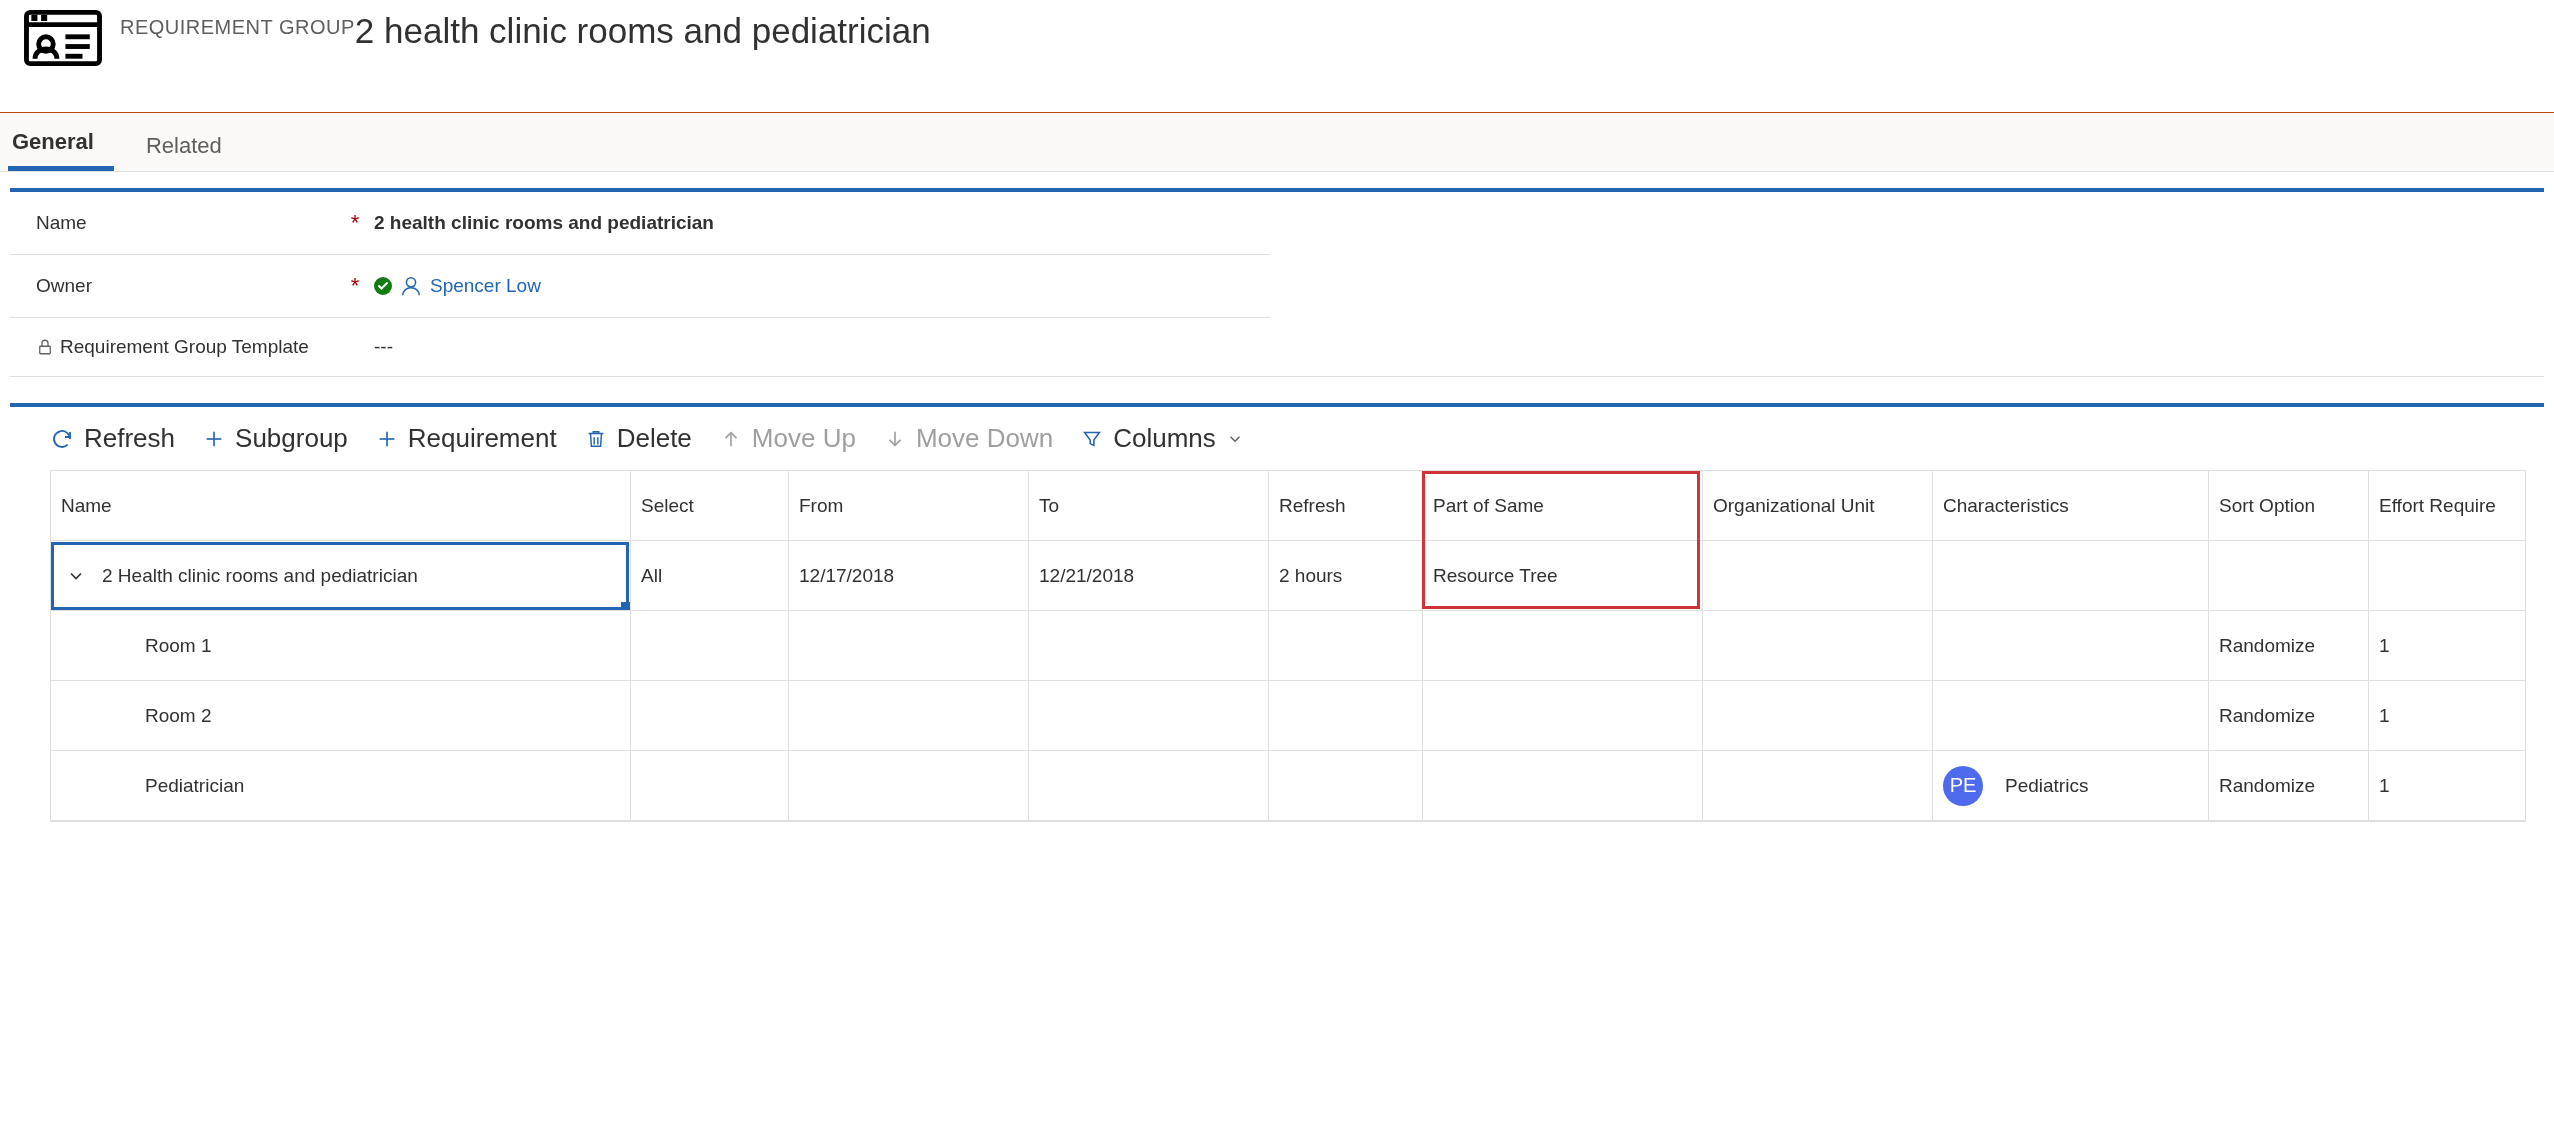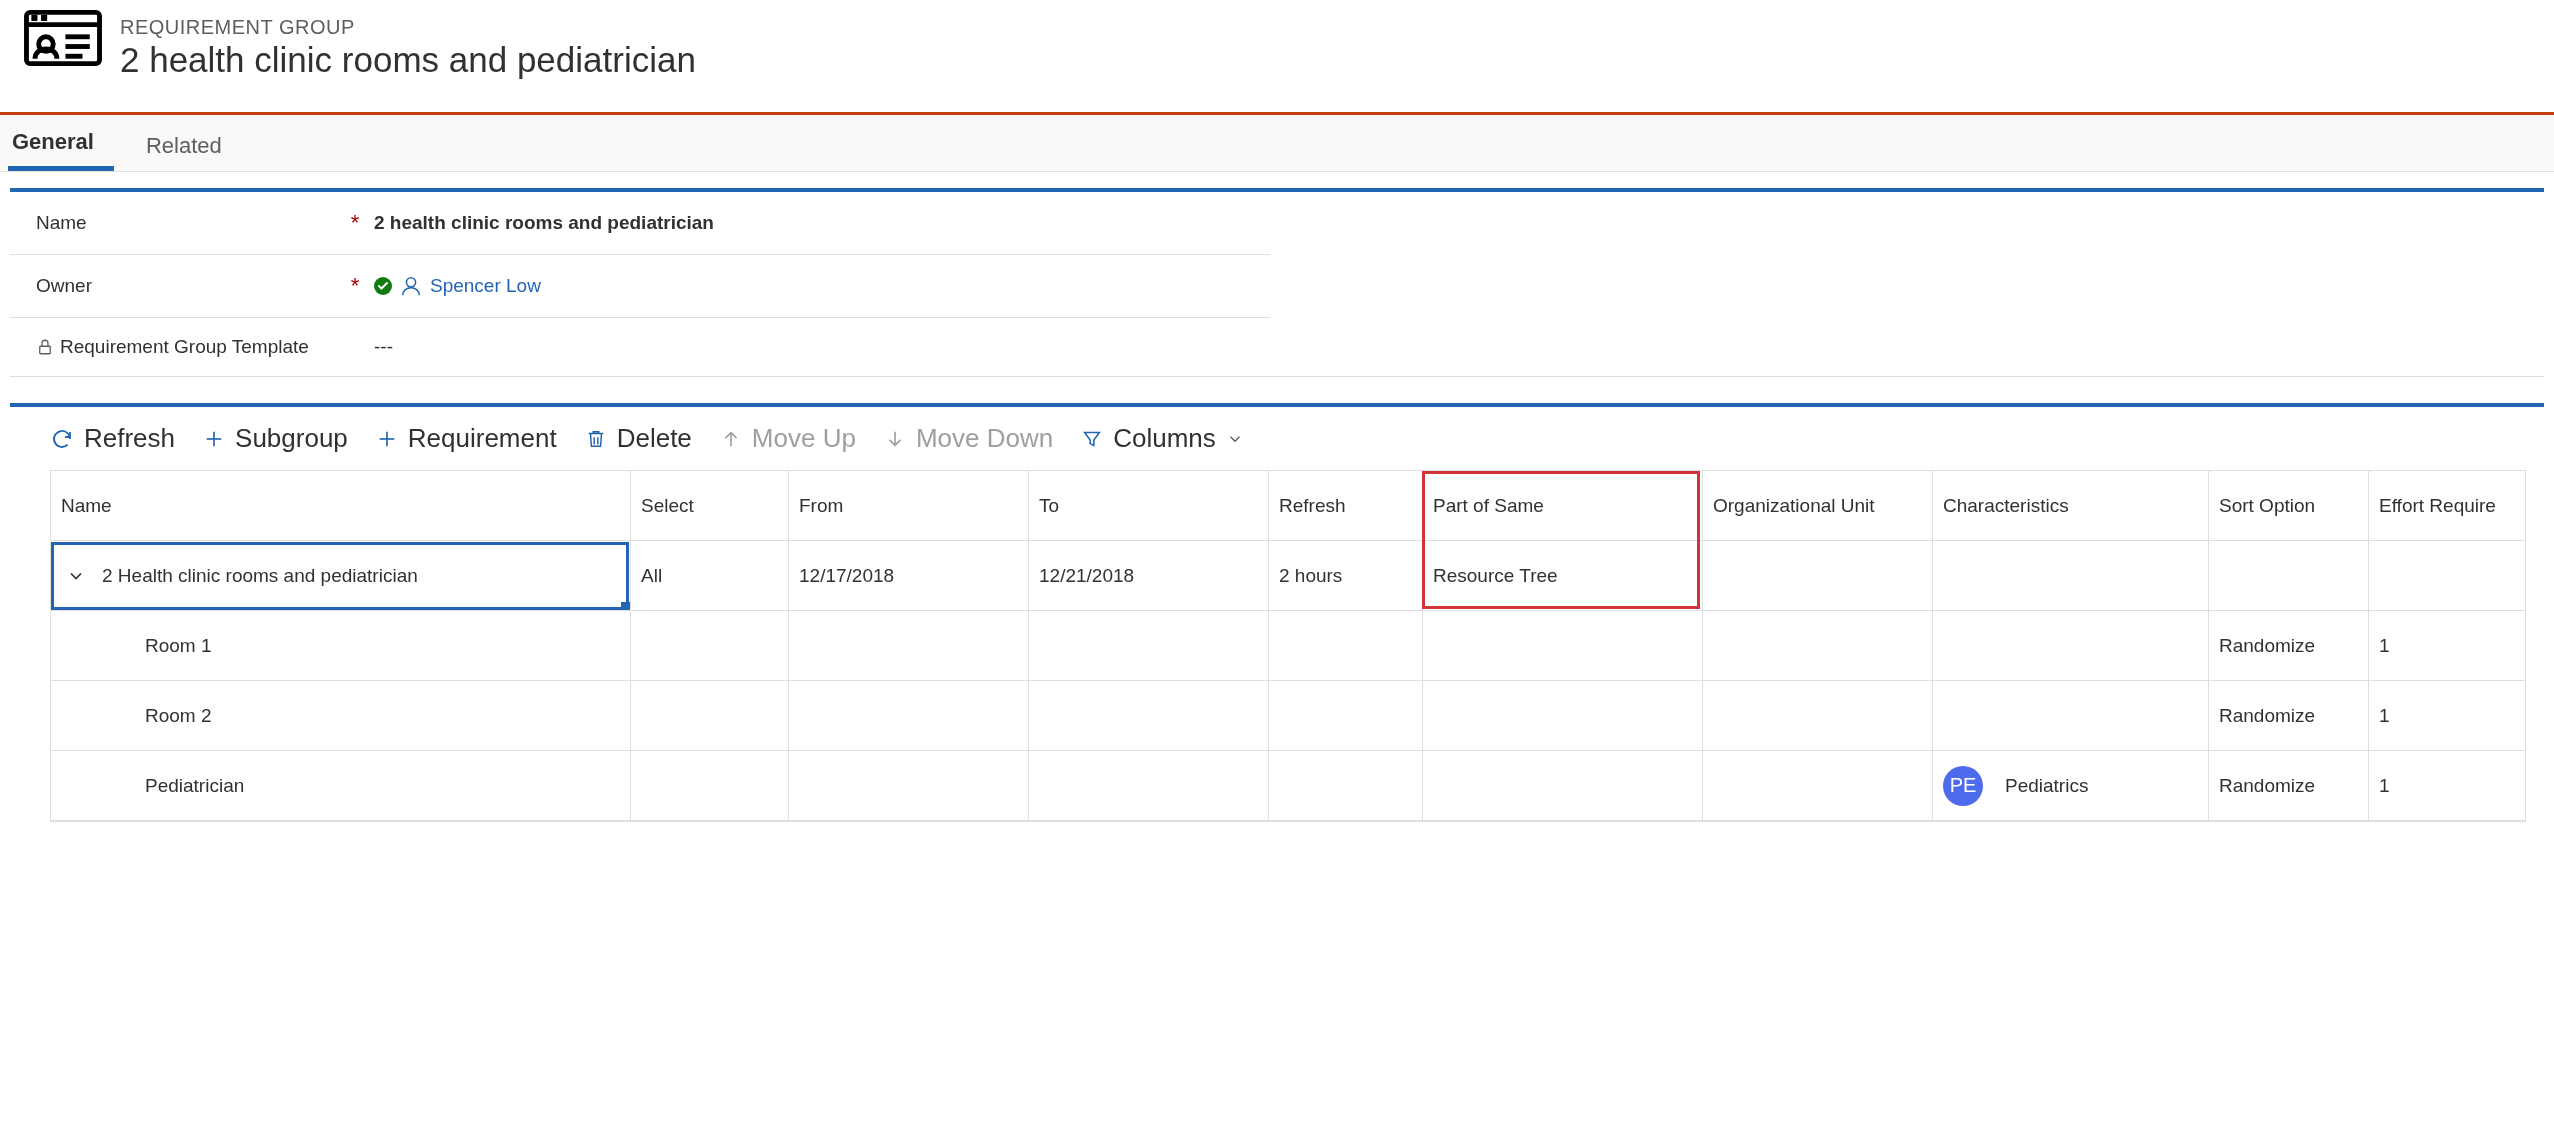--- a/index.html
+++ b/index.html
@@ -1,25 +1,25 @@
 <!DOCTYPE html>
 <html><head>
 <meta charset="utf-8">
 <style>
   * { box-sizing: border-box; }
   html, body { margin:0; padding:0; font-family: "Segoe UI", Segoe, -apple-system, Helvetica, Arial, sans-serif; color:#323130; background:#fff; font-size:19px; }
   .page { width:2554px; }
   
   .hdr { display:flex; align-items:flex-start; padding:10px 26px 18px 24px; }
   .entity-icon { width:78px; height:78px; }
-  .hdr-text { margin-left:18px; display:flex; flex-direction:column; }
+  .hdr-text { margin-left:18px; display:flex; flex-direction:row; }
   .hdr-label { font-size:20px; letter-spacing:.5px; color:#605e5c; margin-top:6px; }
   .hdr-title { font-size:35px; font-weight:400; color:#323130; line-height:1.2; }
   
-  .tabbar { border-top:3px solid #c2410c; border-bottom:1px solid #e1dfdd; background:#faf9f8; display:flex; align-items:flex-end; padding:0 8px; height:60px; margin-top:6px;}
+  .tabbar { border-top:1px solid #c2410c; border-bottom:1px solid #e1dfdd; background:#faf9f8; display:flex; align-items:flex-end; padding:0 8px; height:60px; margin-top:6px;}
   .tab { padding:14px 20px 12px 4px; margin-right:28px; font-size:22px; color:#605e5c; cursor:pointer; }
   .tab.active { color:#323130; font-weight:600; border-bottom:5px solid #2266b3; padding-bottom:11px; }
   
   .section { margin:16px 10px 0 10px; border-top:4px solid #2266b3; border-bottom:1px solid #e1dfdd; }
   .frow { display:flex; align-items:center; border-bottom:1px solid #e1dfdd; padding:18px 26px; width:1260px; }
   .frow.last { border-bottom:none; }
   .flabel { width:310px; display:flex; align-items:center; color:#323130; }
   .flabel .lock { margin-right:6px; color:#605e5c; display:inline-flex; }
   .freq { color:#a80000; margin-right:10px; width:18px; display:inline-block; text-align:center; font-size:22px }
   .fval { font-weight:600; }

